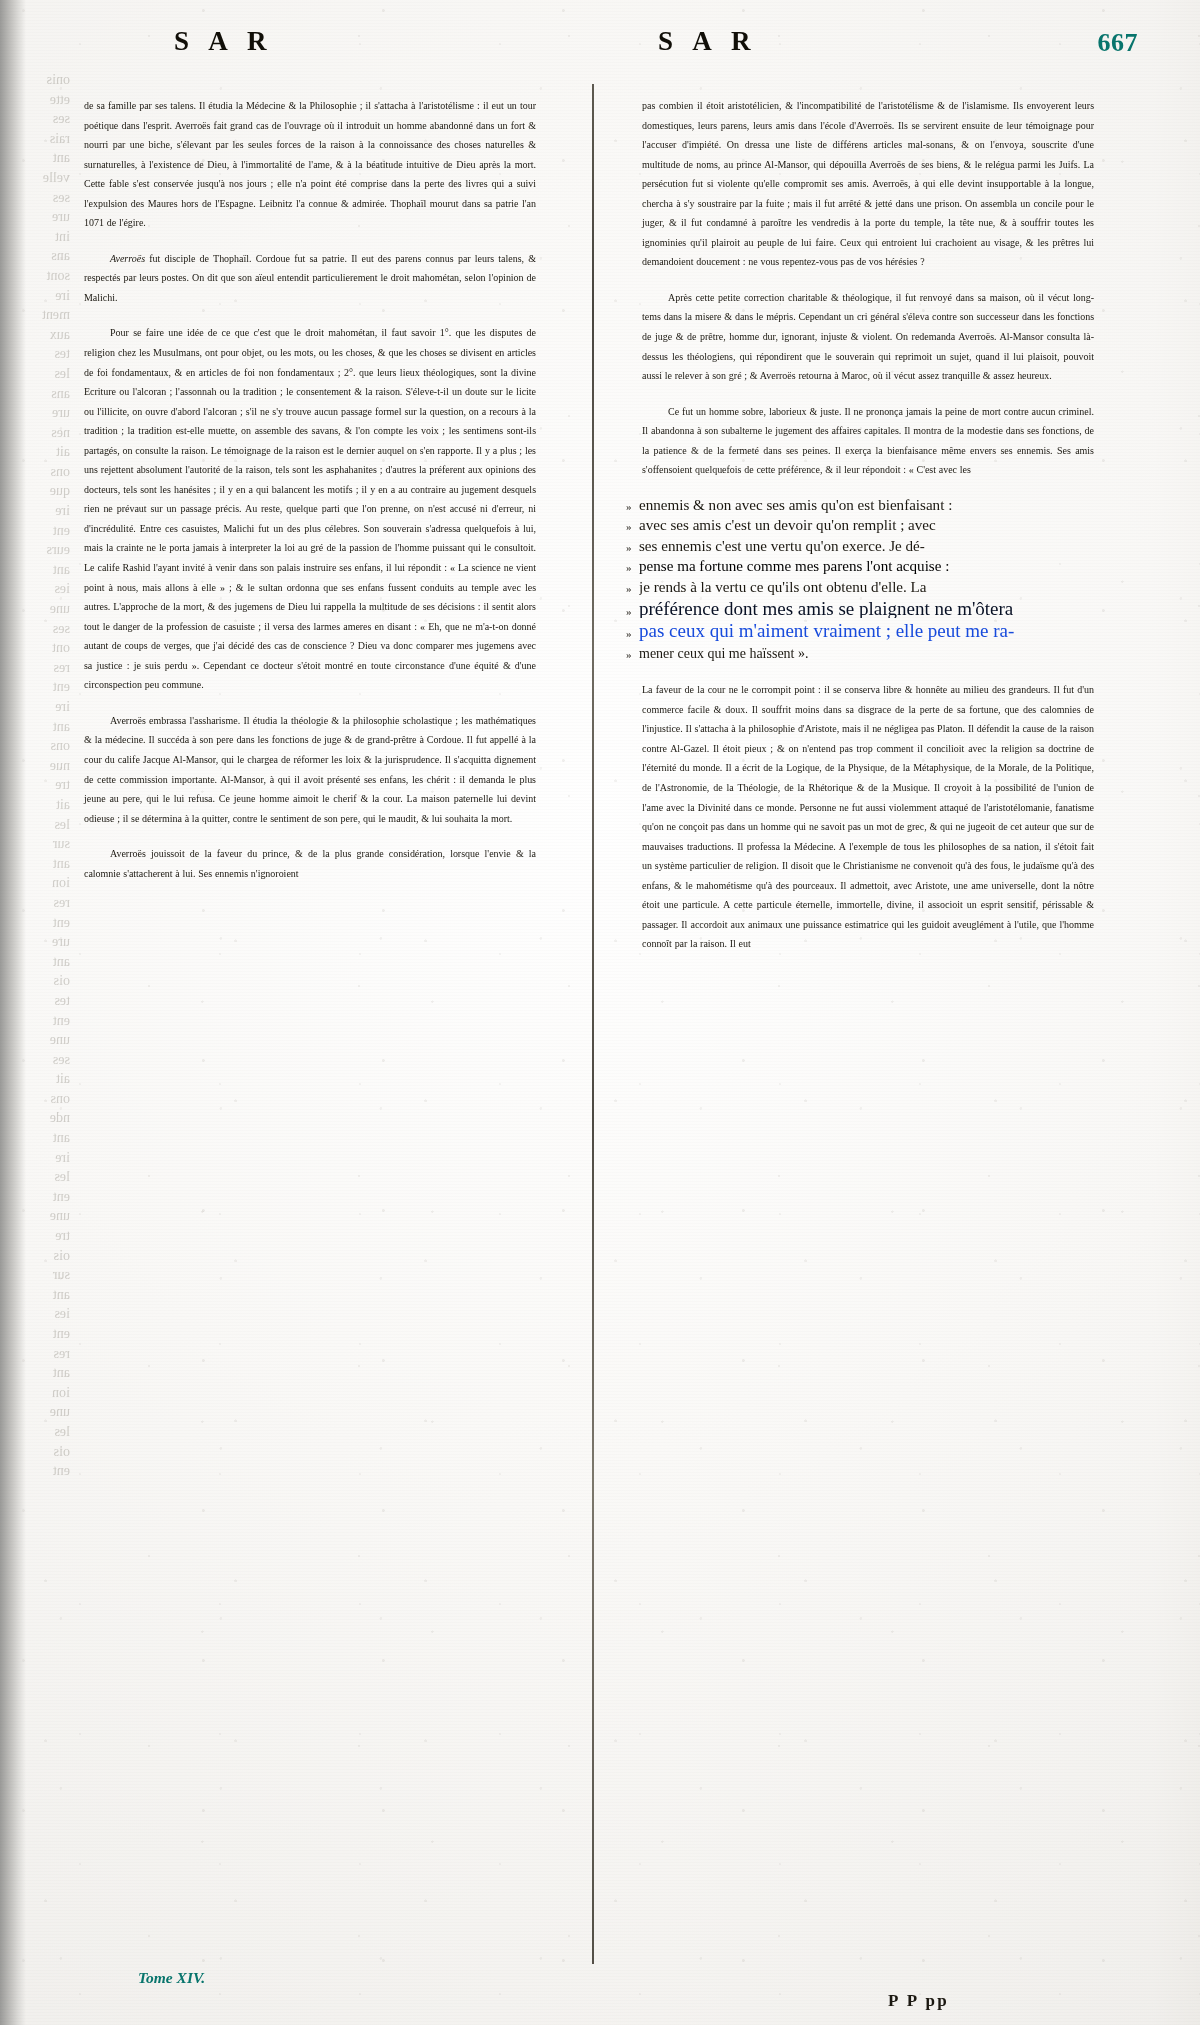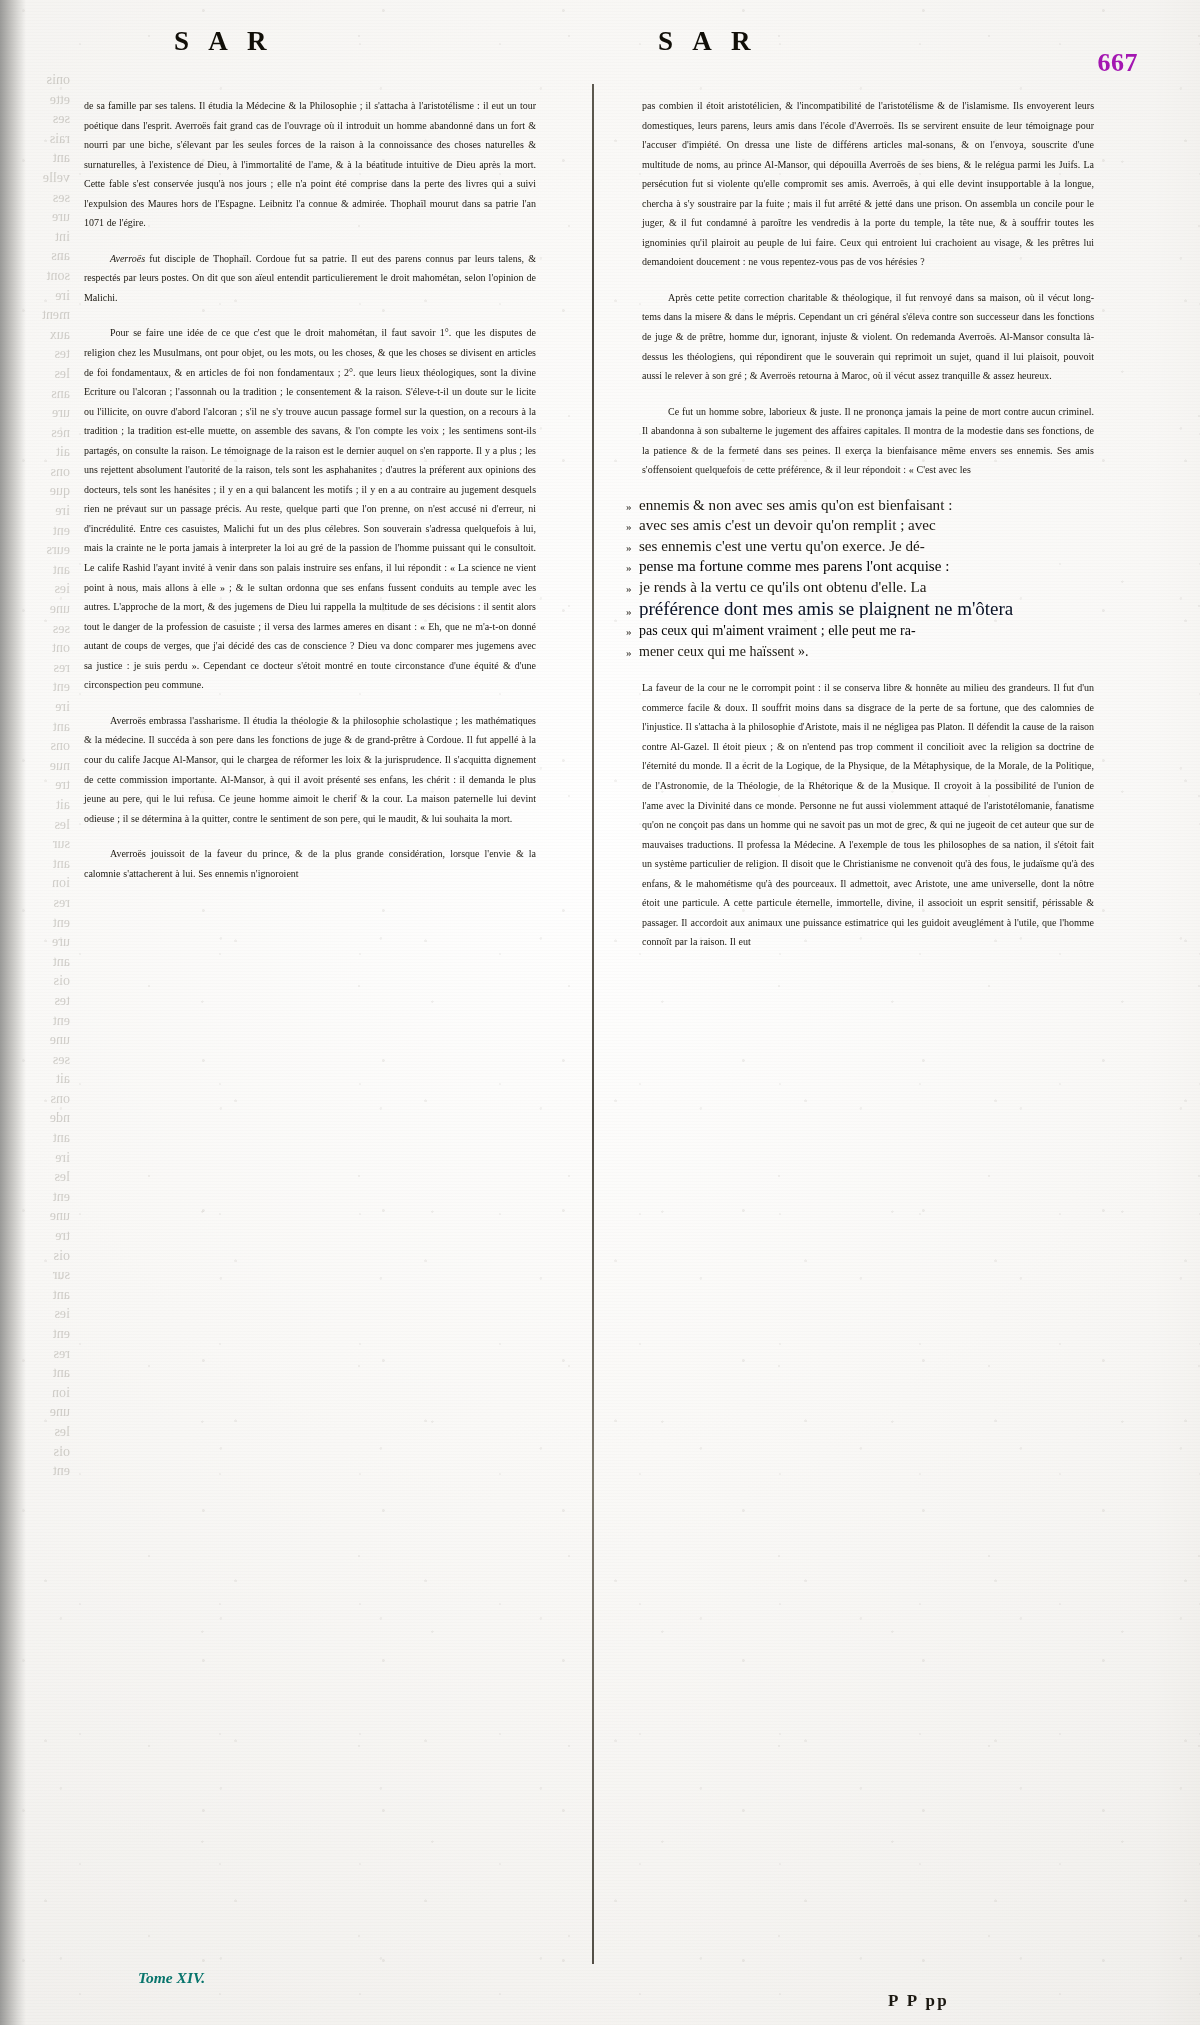--- a/index.html
+++ b/index.html
@@ -63,23 +63,22 @@
     letter-spacing:7px;
     color:#17150f;
   }
   .rh-left{left:128px;}
   .rh-right{left:612px;}
   .rh-folio{
     position:absolute;right:16px;top:2px;
     font-family:"Liberation Serif",serif;
     font-weight:700;
     font-size:26px;
-    color:#a21caf;
+    color:#0f766e;
     letter-spacing:.5px;
-    margin-top:20px;
   }
 
   
   #columns{
     position:relative;
     margin-top:2px;
     height:1905px;
   }
   #col-rule{
     position:absolute;
@@ -292,21 +291,21 @@
               <div style="display: flex; align-items: baseline;">
                 <span style="flex: 0 0 13px; font-size: 11px; line-height: 19.55px; color: rgb(42, 38, 32);">»</span>
                 <span style="flex: 1 1 auto; font-size: 15.1px; line-height: 19.55px; color: rgb(33, 30, 23); white-space: nowrap; overflow: hidden;">je rends à la vertu ce qu'ils ont obtenu d'elle. La</span>
               </div>
               <div style="display: flex; align-items: baseline;">
                 <span style="flex: 0 0 13px; font-size: 11px; line-height: 19.55px; color: rgb(42, 38, 32);">»</span>
                 <span style="flex: 1 1 auto; font-size: 19px; line-height: 19.55px; color: #0f172a; white-space: nowrap; overflow: hidden;">préférence dont mes amis se plaignent ne m'ôtera</span>
               </div>
               <div style="display: flex; align-items: baseline;">
                 <span style="flex: 0 0 13px; font-size: 11px; line-height: 19.55px; color: rgb(42, 38, 32);">»</span>
-                <span style="flex: 1 1 auto; font-size: 14px; line-height: 19.55px; color: #000000; white-space: nowrap; overflow: hidden;">pas ceux qui m'aiment vraiment ; elle peut me ra-</span>
+                <span style="flex: 1 1 auto; font-size: 19px; line-height: 19.55px; color: #1d4ed8; white-space: nowrap; overflow: hidden;">pas ceux qui m'aiment vraiment ; elle peut me ra-</span>
               </div>
               <div style="display: flex; align-items: baseline;">
                 <span style="flex: 0 0 13px; font-size: 11px; line-height: 19.55px; color: rgb(42, 38, 32);">»</span>
                 <span style="flex: 1 1 auto; font-size: 14px; line-height: 19.55px; color: rgb(33, 30, 23); white-space: nowrap; overflow: hidden;">mener ceux qui me haïssent ».</span>
               </div>
             </div>
           <p class="noind"> La faveur de la cour ne le corrompit point : il se conserva libre &amp; honnête au milieu des grandeurs. Il fut d'un commerce facile &amp; doux. Il souffrit moins dans sa disgrace de la perte de sa fortune, que des calomnies de l'injustice. Il s'attacha à la philosophie d'Aristote, mais il ne négligea pas Platon. Il défendit la cause de la raison contre Al-Gazel. Il étoit pieux ; &amp; on n'entend pas trop comment il concilioit avec la religion sa doctrine de l'éternité du monde. Il a écrit de la Logique, de la Physique, de la Métaphysique, de la Morale, de la Politique, de l'Astronomie, de la Théologie, de la Rhétorique &amp; de la Musique. Il croyoit à la possibilité de l'union de l'ame avec la Divinité dans ce monde. Personne ne fut aussi violemment attaqué de l'aristotélomanie, fanatisme qu'on ne conçoit pas dans un homme qui ne savoit pas un mot de grec, &amp; qui ne jugeoit de cet auteur que sur de mauvaises traductions. Il professa la Médecine. A l'exemple de tous les philosophes de sa nation, il s'étoit fait un système particulier de religion. Il disoit que le Christianisme ne convenoit qu'à des fous, le judaïsme qu'à des enfans, &amp; le mahométisme qu'à des pourceaux. Il admettoit, avec Aristote, une ame universelle, dont la nôtre étoit une particule. A cette particule éternelle, immortelle, divine, il associoit un esprit sensitif, périssable &amp; passager. Il accordoit aux animaux une puissance estimatrice qui les guidoit aveuglément à l'utile, que l'homme connoît par la raison. Il eut</p>
         </div>
 
         <div class="sig-left">Tome XIV.</div>

